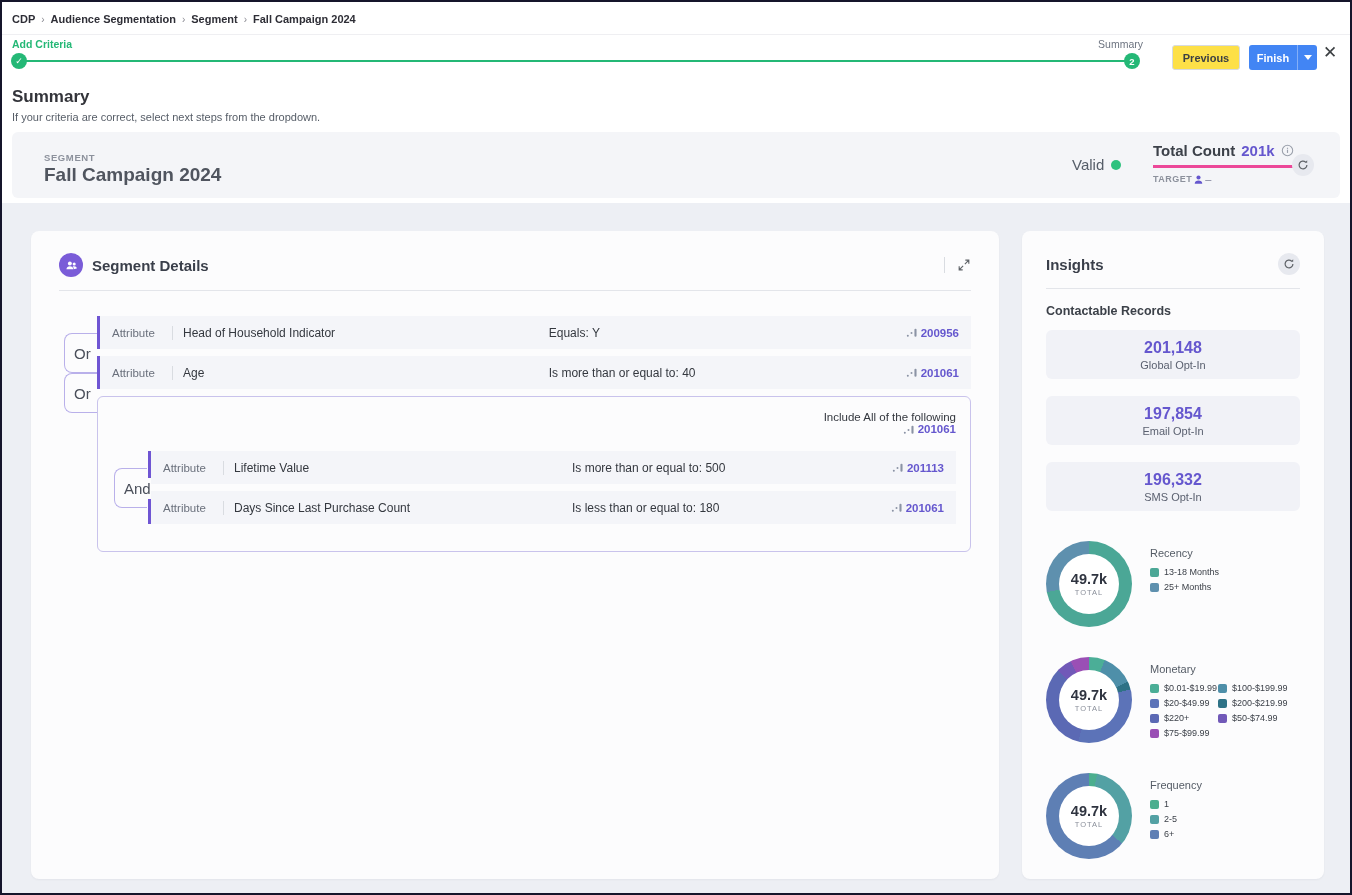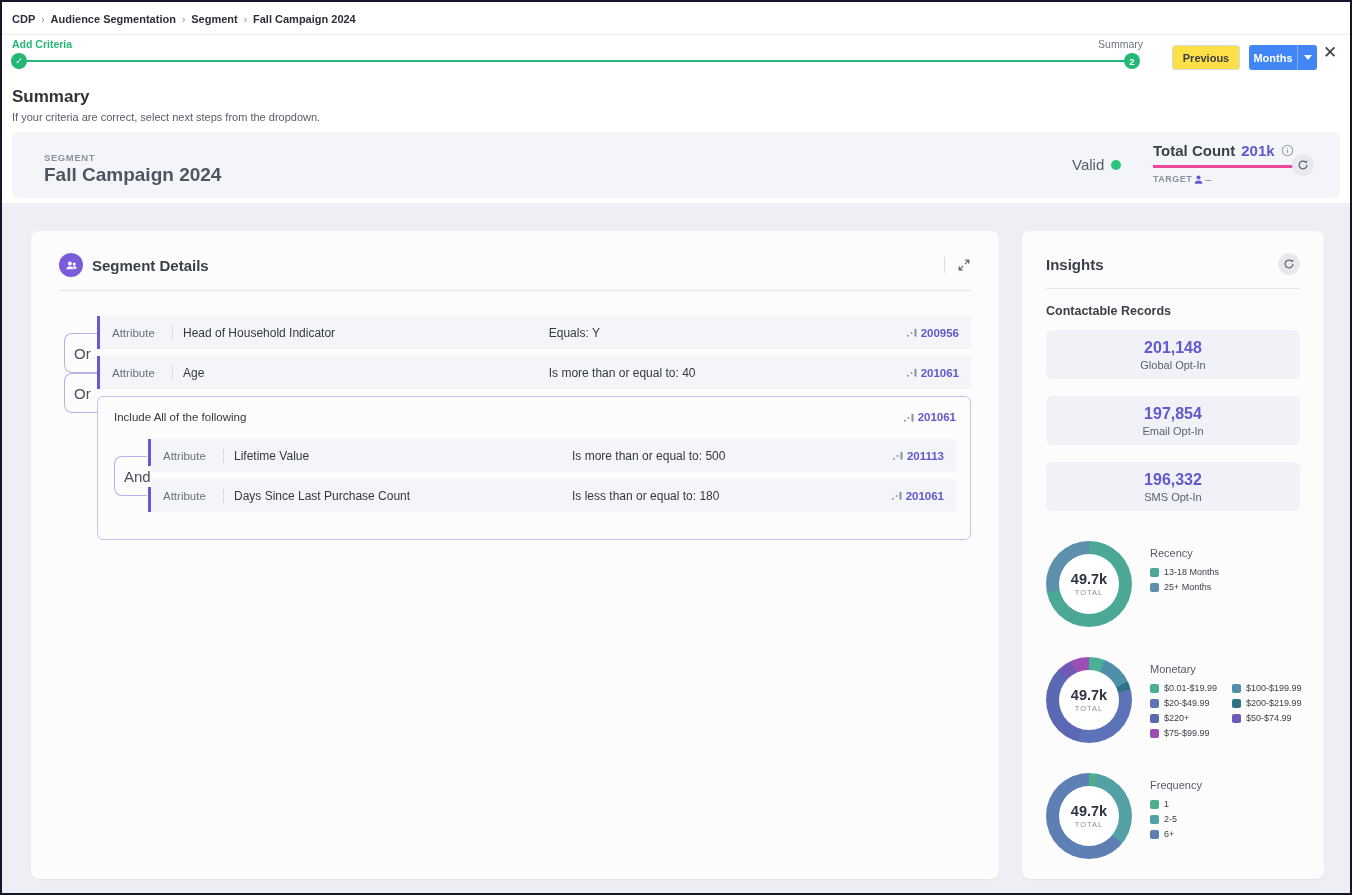--- a/index.html
+++ b/index.html
@@ -65,21 +65,21 @@
   .crit-type { flex:0 0 50px; font-size:11.5px; color:#6a707c; }
   .row-vdiv { width:1px; height:14px; background:#d9dce1; }
   .crit-name { flex:0 0 42%; font-size:12px; color:#34383f; }
   .crit-cond { flex:1; font-size:12px; color:#34383f; }
   .crit-count { margin-left:auto; display:flex; align-items:center; gap:4px; font-size:11.5px; font-weight:700; color:var(--accent,#6557ce); }
   .bracket { position:absolute; left:5px; width:33px; border:1px solid #b9b0ea; border-right:none; border-radius:8px 0 0 8px; display:flex; align-items:center; background:transparent; }
   .bracket span { font-size:15px; color:#4a4f5a; background:#fcfcfd; padding:2px 0 2px 9px; }
   .bracket.or1 { top:17px; height:40px; }
   .bracket.or2 { top:57px; height:40px; }
   .group { border:1px solid #c9c3ec; border-radius:6px; padding:14px 14px 20px; margin-top:0; }
-  .group-head { display:flex; align-items:flex-end; margin-bottom:16px; padding:0 0 0 2px; }
+  .group-head { display:flex; align-items:flex-end; margin-bottom:16px; padding:0 0 0 2px;flex-direction:column; }
   .group-label { font-size:11.5px; color:#34383f; }
   .group-count { margin-left:auto; display:flex; align-items:center; gap:4px; font-size:11.5px; font-weight:700; color:var(--accent,#6557ce); }
   .group-body { position:relative; padding-left:36px; }
   .group-body .bracket.and1 { top:17px; height:40px; left:2px; }
   
   .insights-head { display:flex; align-items:center; }
   .insights-title { font-size:15px; font-weight:700; color:#3a3f4a; }
   .insights-refresh { margin-left:auto; width:22px; height:22px; border-radius:50%; background:#e7e9ef; display:flex; align-items:center; justify-content:center; cursor:pointer; }
   .contactable { font-size:12.5px; font-weight:700; color:#3c4149; margin:15px 0 12px; }
   .stat-card { background:#f1f2f7; border-radius:6px; text-align:center; padding:9px 6px 8px; margin-bottom:17px; }
@@ -88,41 +88,41 @@
   
   .chart-block { display:flex; gap:18px; margin-top:30px; align-items:flex-start; }
   .donut { position:relative; width:86px; height:86px; flex:0 0 86px; }
   .donut-ring { width:86px; height:86px; border-radius:50%; }
   .donut-hole { position:absolute; left:13px; top:13px; width:60px; height:60px; border-radius:50%; background:#fff; display:flex; flex-direction:column; align-items:center; justify-content:center; }
   .donut-total { font-size:14.5px; font-weight:700; color:#2f3440; }
   .donut-total-label { font-size:7.5px; letter-spacing:1px; color:#8a8f9a; margin-top:1px; }
   .legend { padding-top:6px; }
   .legend-title { font-size:11px; color:#555c66; margin-bottom:8px; }
   .legend-items { display:grid; grid-auto-flow:row; row-gap:5px; }
-  .legend-items.two-col { grid-auto-flow:column; grid-template-rows:repeat(4,auto); grid-template-columns:repeat(2,auto); column-gap:15px;text-align:center; }
+  .legend-items.two-col { grid-auto-flow:column; grid-template-rows:repeat(4,auto); grid-template-columns:repeat(2,auto); column-gap:1px;text-align:center; }
   .legend-item { display:flex; align-items:center; gap:5px; font-size:9px; color:#3c4149; white-space:nowrap; }
   .legend-swatch { width:9px; height:9px; border-radius:2px; flex:0 0 9px; }
   svg { display:block; }
 </style>
 </head>
 <body>
 
 <div class="topbar">
   <span class="crumb">CDP</span><span class="crumb-sep">›</span><span class="crumb">Audience Segmentation</span><span class="crumb-sep">›</span><span class="crumb">Segment</span><span class="crumb-sep">›</span><span class="crumb">Fall Campaign 2024</span>
 </div>
 
 <div class="stepper">
   <div class="step1-label">Add Criteria</div>
   <div class="step-line"></div>
   <div class="step-circle c1">✓</div>
   <div class="step2-label">Summary</div>
   <div class="step-circle c2">2</div>
   <button class="btn-prev">Previous</button>
   <button class="btn-finish">
-    <span class="lbl">Months</span>
+    <span class="lbl">Finish</span>
     <span class="caret-zone">
         <span class="caret"></span>
       </span>
   </button>
   <button class="close-x">✕</button>
 </div>
 
 <div class="page-head">
   <div class="page-title">Summary</div>
   <div class="page-sub">If your criteria are correct, select next steps from the dropdown.</div>

